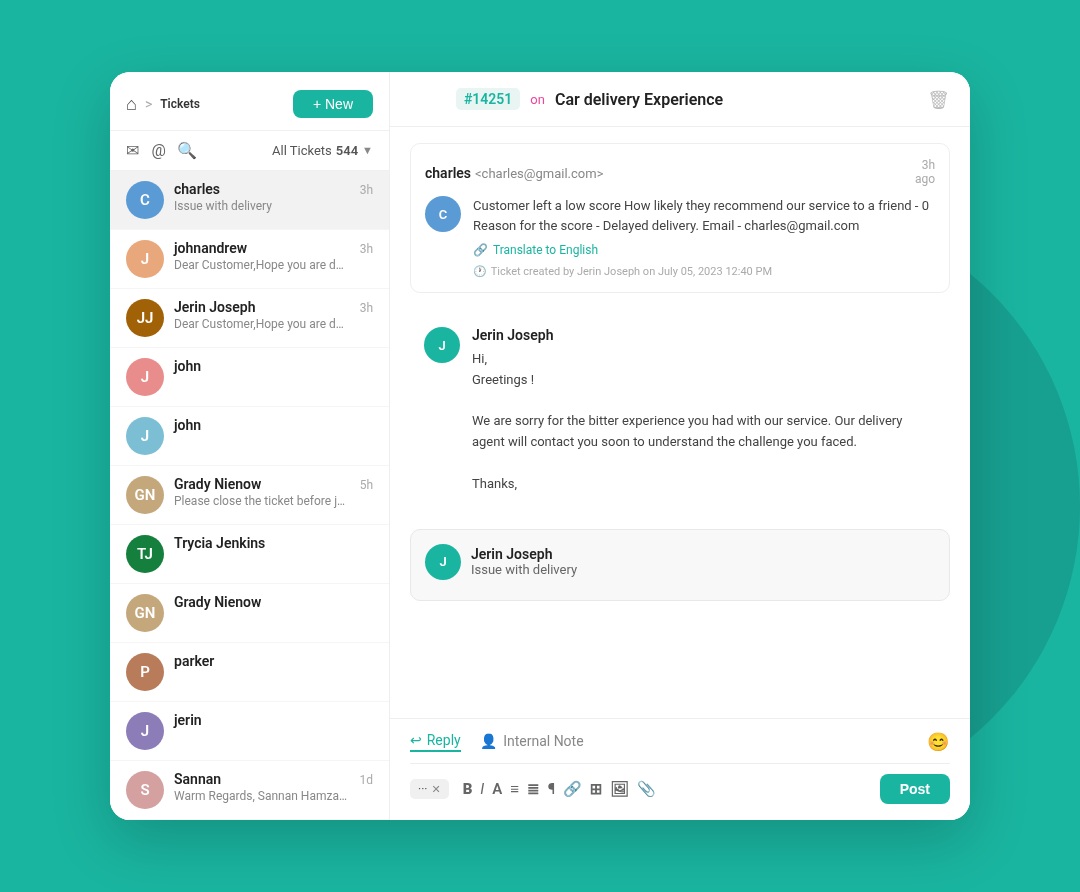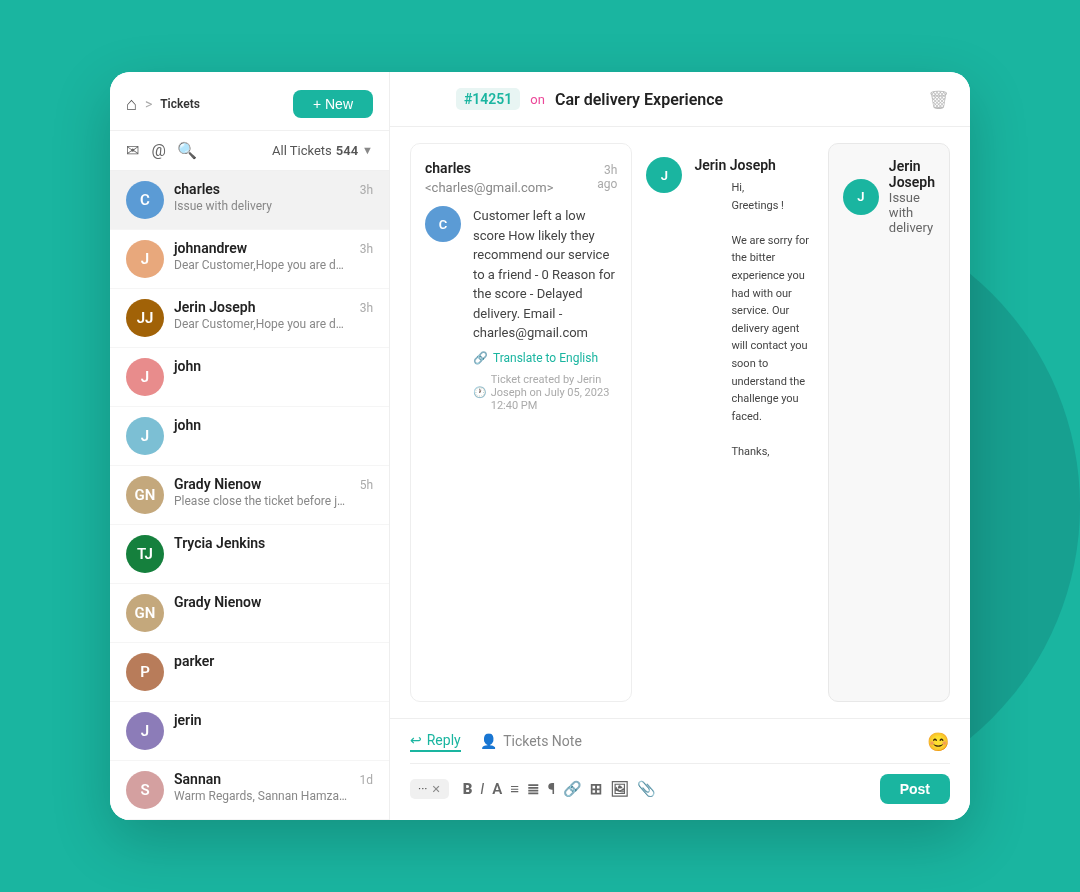--- a/index.html
+++ b/index.html
@@ -190,22 +190,22 @@
     .trash-icon {
       color: #bbb;
       font-size: 18px;
       cursor: pointer;
     }
     .conversation {
       flex: 1;
       overflow-y: auto;
       padding: 16px 20px;
       display: flex;
-      flex-direction: row;
-      gap: 0;
+      flex-direction: column;
+      gap: 20px;
     }
     .message-card {
       background: #fff;
       border: 1px solid #eee;
       border-radius: 10px;
       padding: 14px;
     }
     .message-header {
       display: flex;
       align-items: center;
@@ -387,24 +387,23 @@
     .nm-body {
       flex: 1;
     }
     .nm-sender {
       font-size: 14px;
       font-weight: 600;
       color: #222;
       margin-bottom: 6px;
     }
     .nm-text {
-      font-size: 11px;
+      font-size: 13px;
       color: #444;
       line-height: 1.6;
-      margin-left: 37px;
     }
   </style>
 </head>
 <body>
 
 <div class="bg-circle"></div>
 
 <div class="app-container">
 
   <div class="sidebar">
@@ -578,21 +577,21 @@
     </div>
 
     <div class="reply-box">
       <div class="reply-tabs">
         <div class="reply-tab active">
           <span>↩</span>
           <span>Reply</span>
         </div>
         <div class="reply-tab">
           <span>👤</span>
-          <span>Tickets Note</span>
+          <span>Internal Note</span>
         </div>
         <button class="emoji-btn">😊</button>
       </div>
       <div class="reply-toolbar">
         <div class="snippet-tag">
           <span>···</span>
           <span class="close-snippet">✕</span>
         </div>
         <div class="format-icons">
           <span class="fmt-icon"><b>B</b></span>

